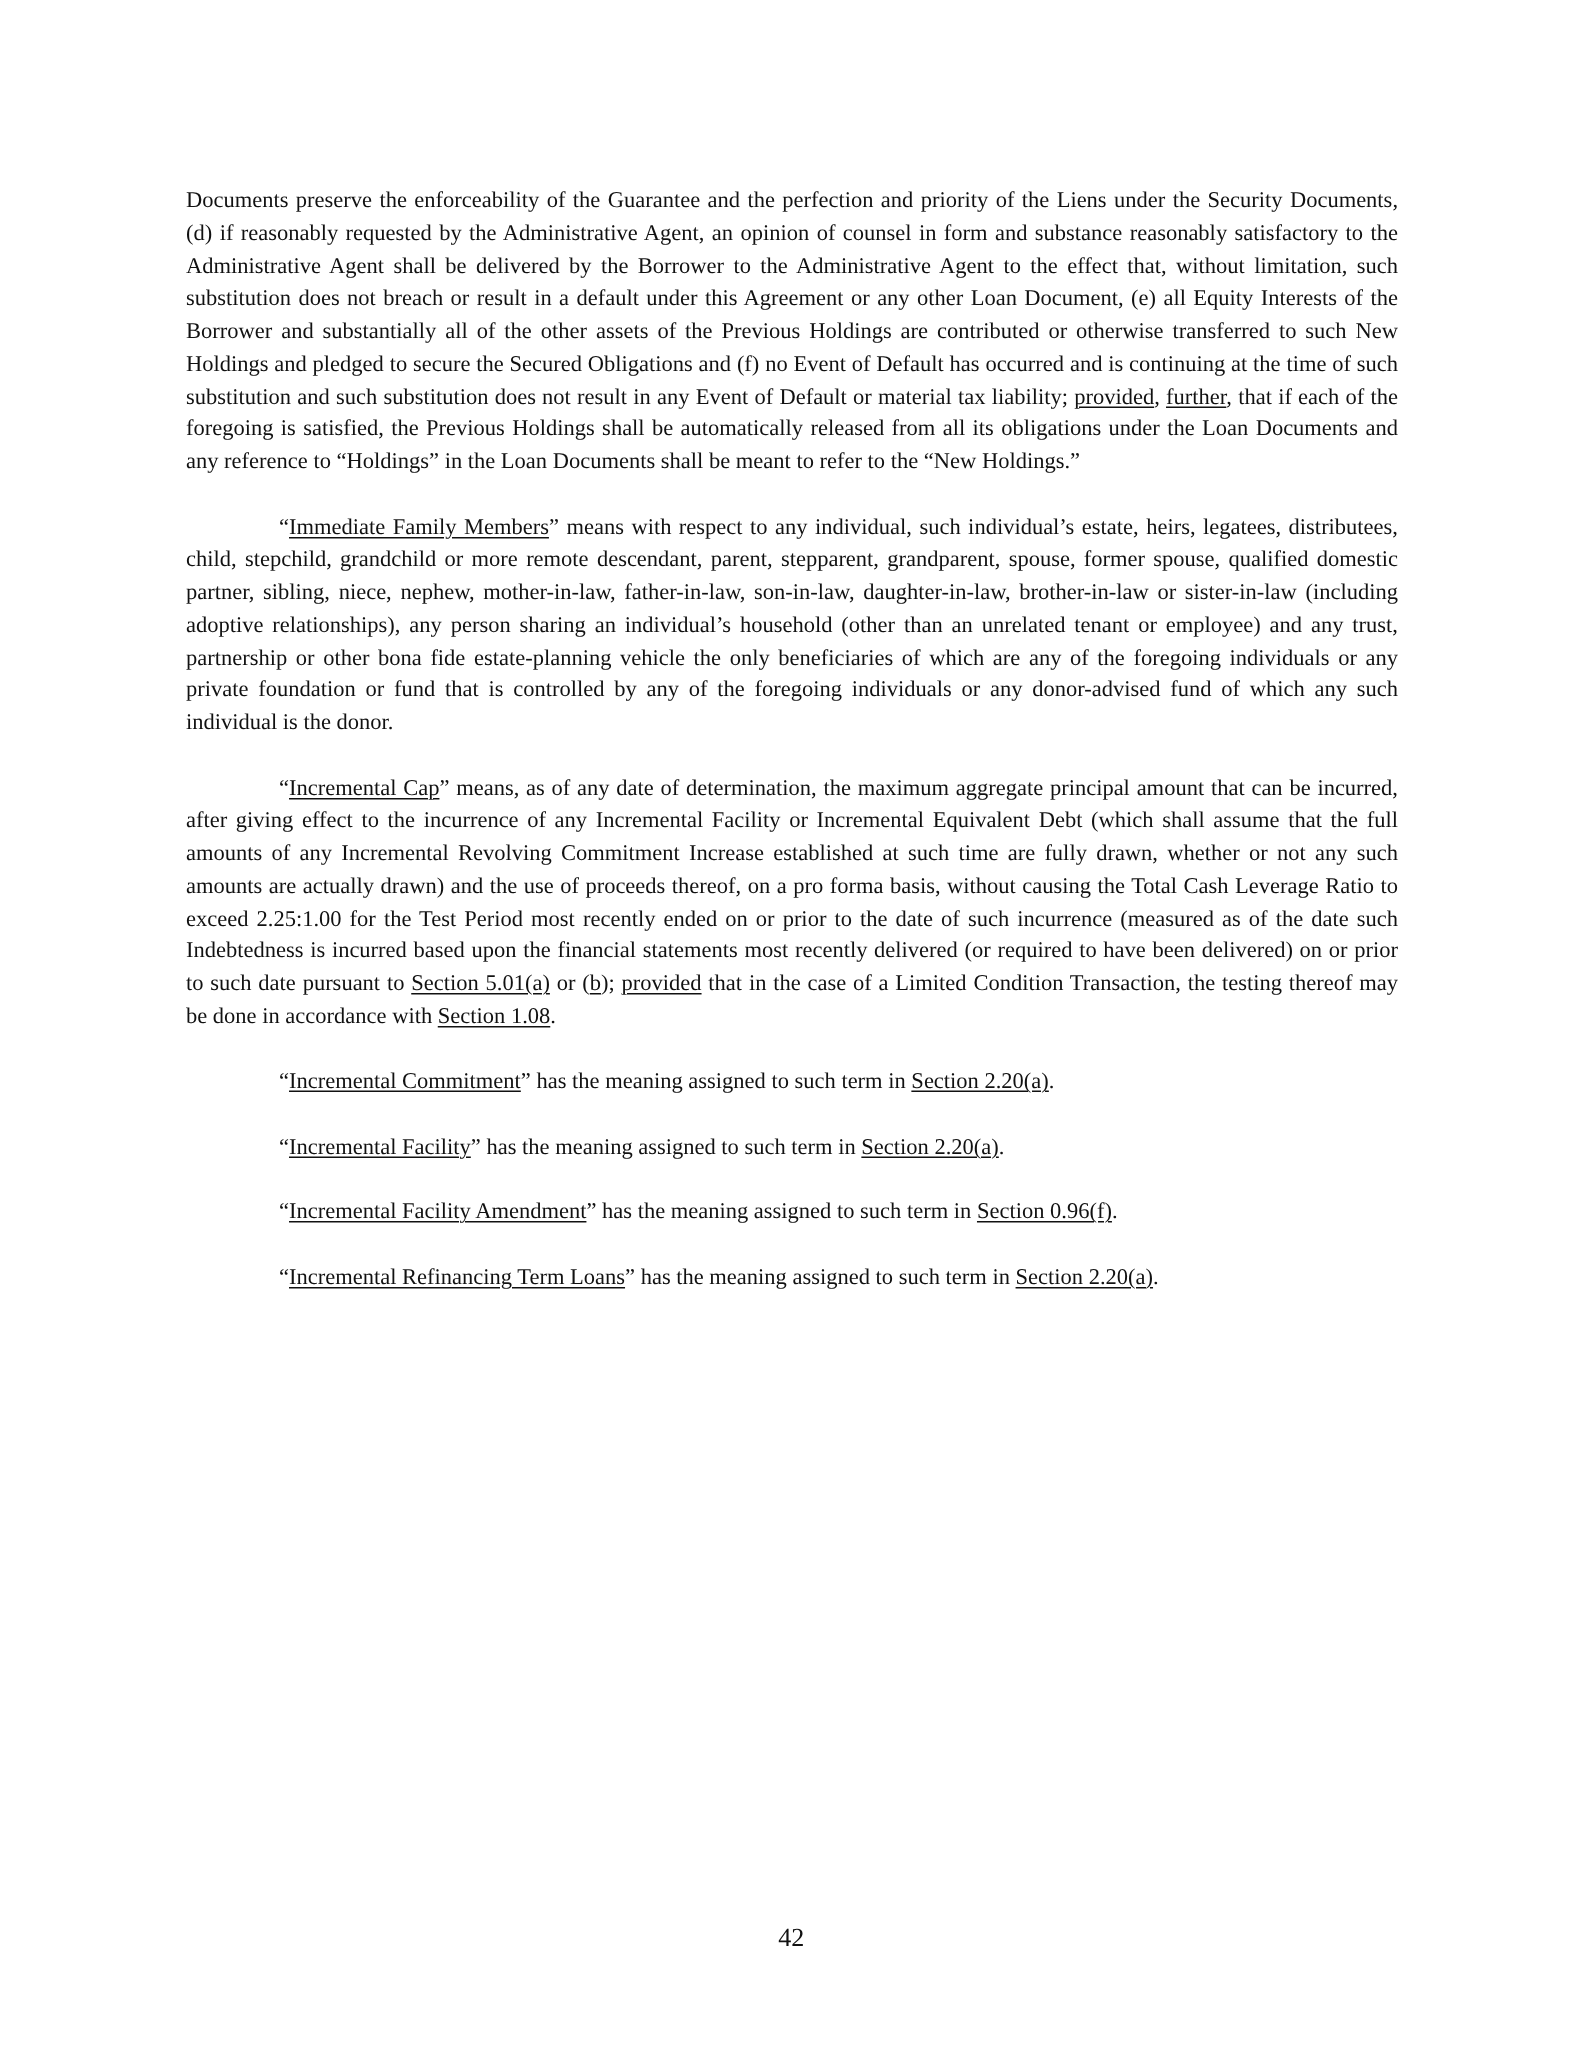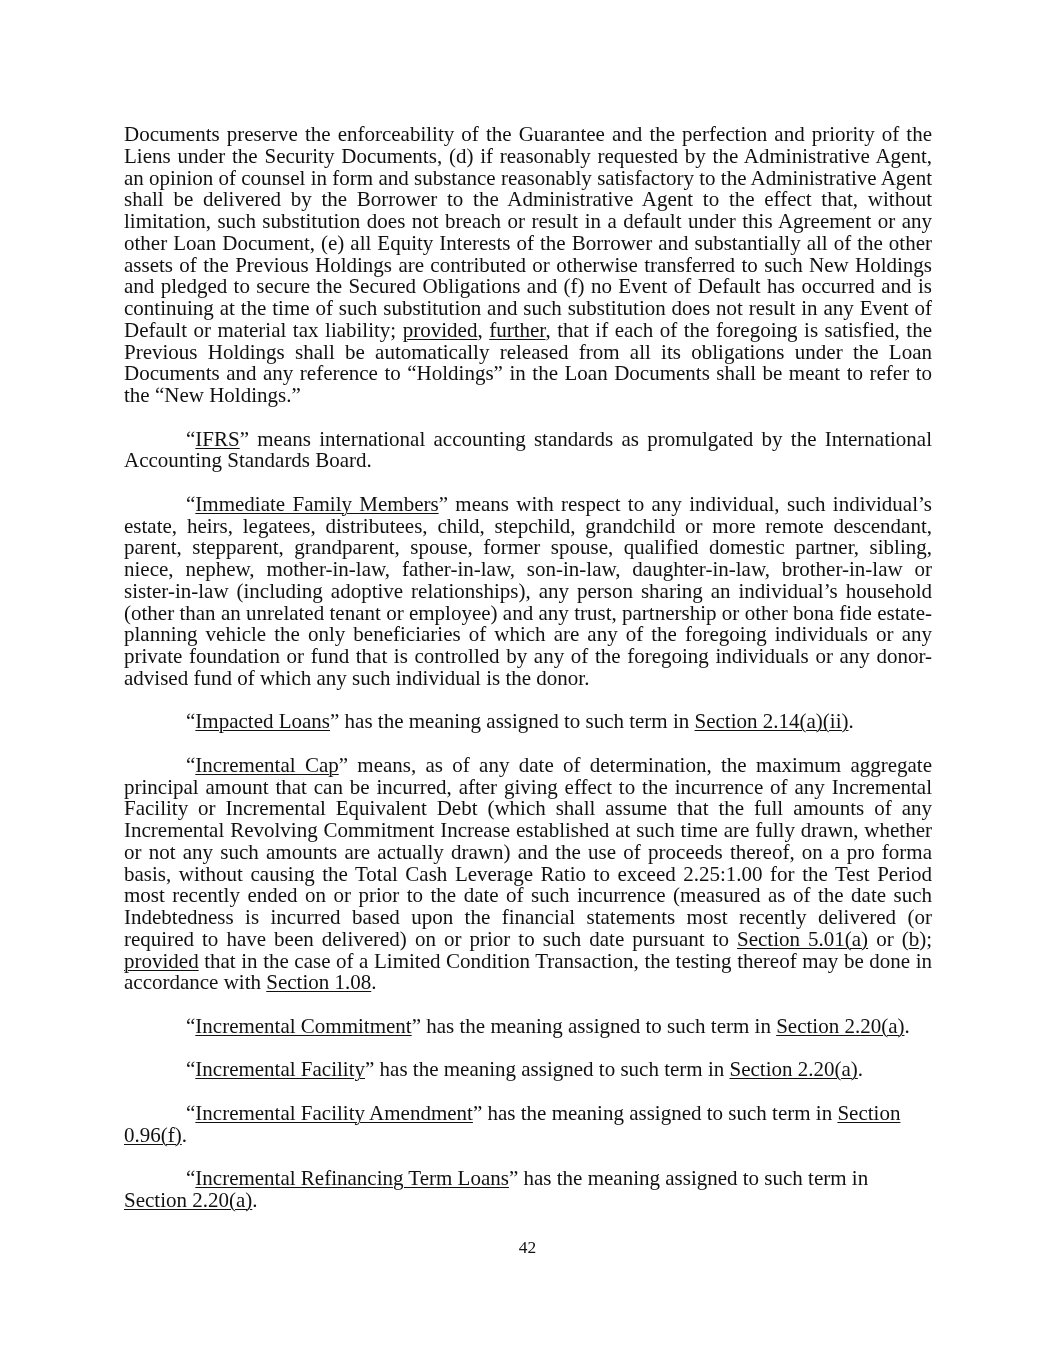--- a/index.html
+++ b/index.html
@@ -3,44 +3,42 @@
 <meta charset="utf-8">
 <style>
   html, body { margin: 0; padding: 0; background: #ffffff; }
   body {
     width: 1055px; height: 1365px; position: relative; overflow: hidden;
     font-family: "Liberation Serif", "DejaVu Serif", serif;
     color: #111111;
   }
   .page {
     position: absolute; left: 124px; top: 124px; width: 808px;
-    font-size: 21px; line-height: 21.75px;
+    font-size: 15px; line-height: 21.75px;
     text-align: justify;
   }
   .para { margin: 0 0 21.75px 0; }
   .indent { text-indent: 62px; }
   .u { text-decoration: underline; text-underline-offset: 2px; text-decoration-thickness: 1px; text-align: center; }
   .page-number {
-    position: absolute; left: 0; width: 1055px; top: 1237px;
+    position: absolute; left: 0; width: 1055px; top: 1281px;
     text-align: center; font-size: 17.4px;
   }
   .def { text-align: left; }
 </style>
 </head>
 <body>
 
 <div class="page">
 
   <p class="para"><span>Documents preserve the enforceability of the Guarantee and the perfection and priority of the Liens under the Security Documents, (d) if reasonably requested by the Administrative Agent, an opinion of counsel in form and substance reasonably satisfactory to the Administrative Agent shall be delivered by the Borrower to the Administrative Agent to the effect that, without limitation, such substitution does not breach or result in a default under this Agreement or any other Loan Document, (e) all Equity Interests of the Borrower and substantially all of the other assets of the Previous Holdings are contributed or otherwise transferred to such New Holdings and pledged to secure the Secured Obligations and (f) no Event of Default has occurred and is continuing at the time of such substitution and such substitution does not result in any Event of Default or material tax liability; </span><span class="u">provided</span><span>, </span><span class="u">further</span><span>, that if each of the foregoing is satisfied, the Previous Holdings shall be automatically released from all its obligations under the Loan Documents and any reference to “Holdings” in the Loan Documents shall be meant to refer to the “New Holdings.”</span></p>
 
-  <p class="para indent"><span>“</span><span class="u">IFRS</span><span>” means international accounting standards as promulgated by the International Accounting Standards Board.</span></p>
 
   <p class="para indent"><span>“</span><span class="u">Immediate Family Members</span><span>” means with respect to any individual, such individual’s estate, heirs, legatees, distributees, child, stepchild, grandchild or more remote descendant, parent, stepparent, grandparent, spouse, former spouse, qualified domestic partner, sibling, niece, nephew, mother-in-law, father-in-law, son-in-law, daughter-in-law, brother-in-law or sister-in-law (including adoptive relationships), any person sharing an individual’s household (other than an unrelated tenant or employee) and any trust, partnership or other bona fide estate-planning vehicle the only beneficiaries of which are any of the foregoing individuals or any private foundation or fund that is controlled by any of the foregoing individuals or any donor-advised fund of which any such individual is the donor.</span></p>
 
-  <p class="para indent"><span>“</span><span class="u">Impacted Loans</span><span>” has the meaning assigned to such term in </span><span class="u">Section 2.14(a)(ii)</span><span>.</span></p>
 
   <p class="para indent"><span>“</span><span class="u">Incremental Cap</span><span>” means, as of any date of determination, the maximum aggregate principal amount that can be incurred, after giving effect to the incurrence of any Incremental Facility or Incremental Equivalent Debt (which shall assume that the full amounts of any Incremental Revolving Commitment Increase established at such time are fully drawn, whether or not any such amounts are actually drawn) and the use of proceeds thereof, on a pro forma basis, without causing the Total Cash Leverage Ratio to exceed 2.25:1.00 for the Test Period most recently ended on or prior to the date of such incurrence (measured as of the date such Indebtedness is incurred based upon the financial statements most recently delivered (or required to have been delivered) on or prior to such date pursuant to </span><span class="u">Section 5.01(a)</span><span> or (</span><span class="u">b</span><span>); </span><span class="u">provided</span><span> that in the case of a Limited Condition Transaction, the testing thereof may be done in accordance with </span><span class="u">Section 1.08</span><span>.</span></p>
 
 
   <p class="para indent def"><span>“</span><span class="u">Incremental Commitment</span><span>” has the meaning assigned to such term in </span><span class="u">Section 2.20(a)</span><span>.</span></p>
 
 
   <p class="para indent def"><span>“</span><span class="u">Incremental Facility</span><span>” has the meaning assigned to such term in </span><span class="u">Section 2.20(a)</span><span>.</span></p>
 
   <p class="para indent def"><span>“</span><span class="u">Incremental Facility Amendment</span><span>” has the meaning assigned to such term in </span><span class="u">Section 0.96(f)</span><span>.</span></p>

